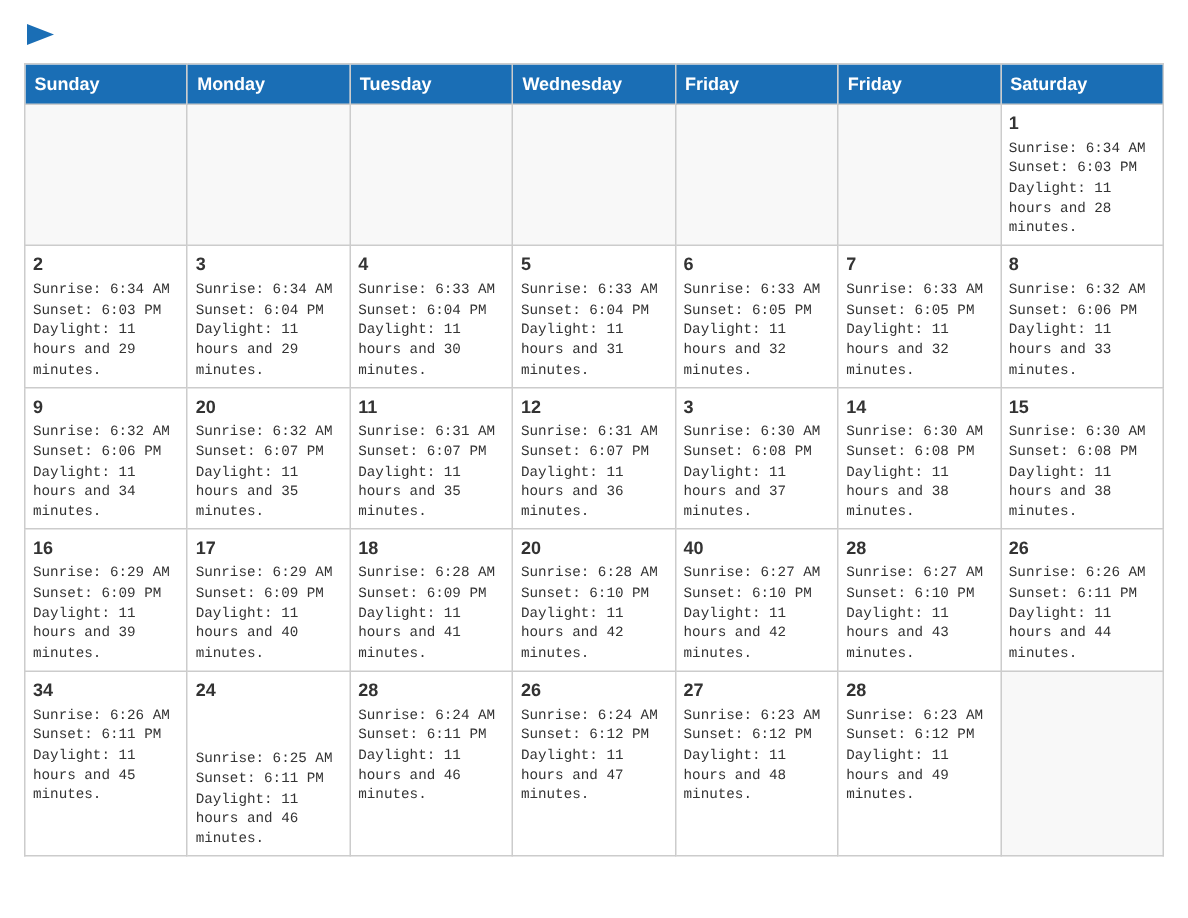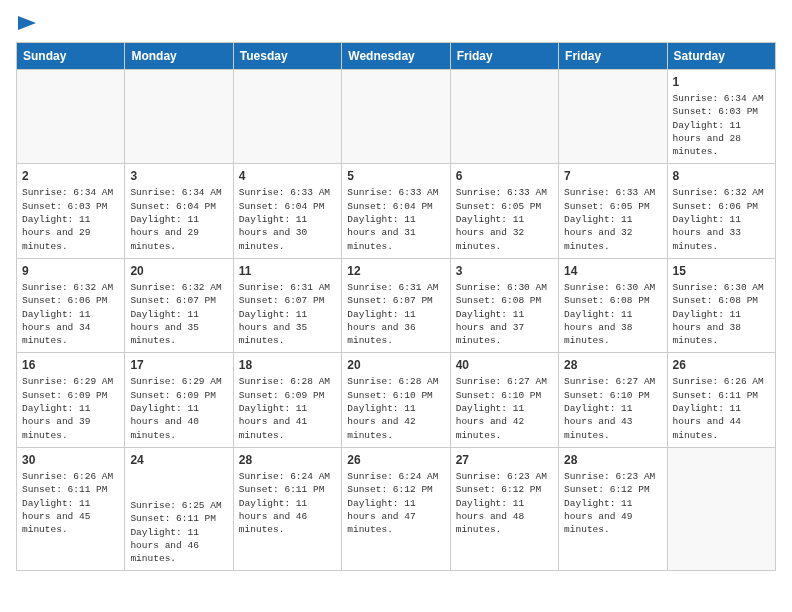--- a/index.html
+++ b/index.html
@@ -248,21 +248,21 @@
         </td>
         <td>
           <span class="day-number">26</span>
           <div class="day-info" style="white-space: pre-line;">Sunrise: 6:26 AM
 Sunset: 6:11 PM
 Daylight: 11 hours and 44 minutes.</div>
         </td>
       </tr>
       <tr>
         <td>
-          <span class="day-number">30</span>
+          <span class="day-number">34</span>
           <div class="day-info" style="white-space: pre-line;">Sunrise: 6:26 AM
 Sunset: 6:11 PM
 Daylight: 11 hours and 45 minutes.</div>
         </td>
         <td>
           <span class="day-number">24</span>
           <div class="day-info" style="white-space: pre-line; margin-top: 32px;">Sunrise: 6:25 AM
 Sunset: 6:11 PM
 Daylight: 11 hours and 46 minutes.</div>
         </td>

